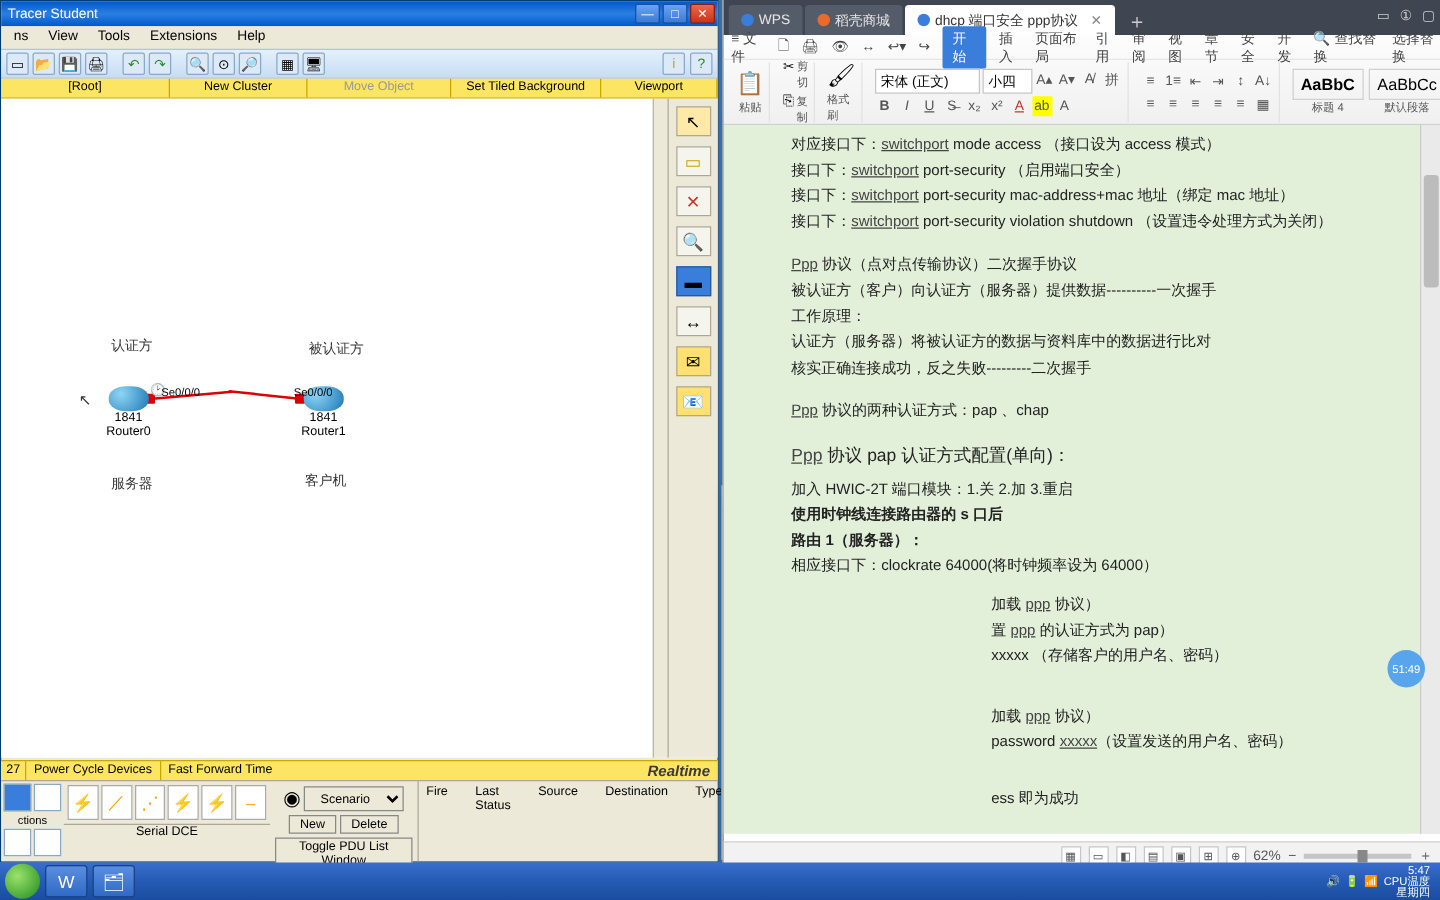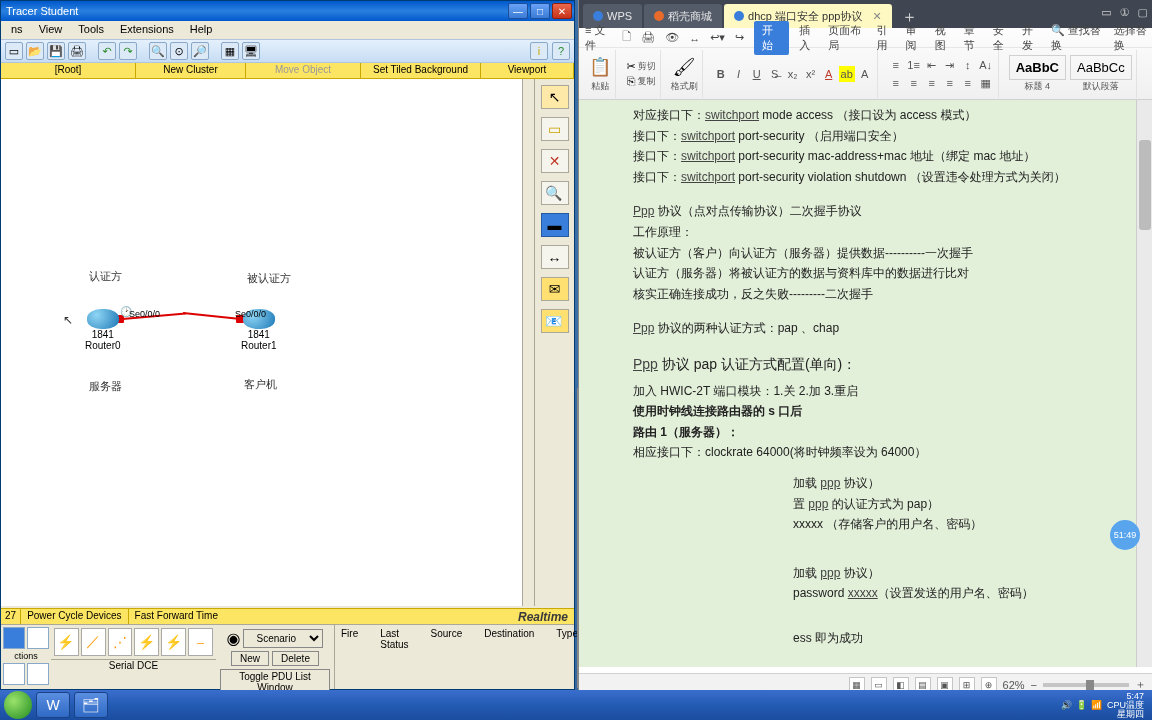--- a/index.html
+++ b/index.html
@@ -52,21 +52,21 @@
 .cli-win { position:absolute; left:577px; top:388px; width:285px; height:300px; background:#ece9d8; border:1px solid #888; box-shadow:3px 3px 8px rgba(0,0,0,.25); }
 .cli-title { background:linear-gradient(#fafafa,#e0e0e0); font-size:11px; padding:3px 6px; border-bottom:1px solid #bbb; position:relative;}
 .cli-wc { position:absolute; right:4px; top:-18px; display:flex; gap:4px;}
 .cli-wc span { width:18px; height:14px; background:#e4e4e4; border:1px solid #888; font-size:9px; display:flex;align-items:center;justify-content:center;}
 .cli-body { margin:4px; background:#fff; border:1px solid #888; height:258px; font-family:Consolas,monospace; font-size:9px; padding:3px; white-space:pre-wrap; color:#222; overflow:hidden;}
 
 
 .wps { position:absolute; left:578px; top:0; width:574px; height:695px; background:#fff; border-left:1px solid #888;}
 .wps-tabbar { height:28px; background:#3f4652; display:flex; align-items:flex-end; padding-left:4px; gap:0;}
 .wps-tab { height:24px; background:#545c6a; color:#e6e6e6; font-size:11px; padding:4px 10px; display:flex; align-items:center; gap:4px; border-radius:3px 3px 0 0; margin-right:2px; position:relative;}
-.wps-tab.active { background:#fef9c3; color:#333;}
+.wps-tab.active { background:#ffffff; color:#333;}
 .tab-dot { width:10px; height:10px; border-radius:50%;}
 .wps-plus { color:#ccc; font-size:16px; padding:0 8px;}
 .wps-iconbar { position:absolute; right:4px; top:6px; display:flex; gap:8px; color:#ccc; font-size:11px;}
 
 .wps-ribbon { height:72px; background:linear-gradient(#fdfdfd,#f0f0f0); border-bottom:1px solid #d0d0d0; position:relative;}
 .wps-menurow { height:20px; display:flex; font-size:11px; align-items:center; padding-left:6px; gap:10px; color:#444; border-bottom:1px solid #e6e6e6;}
 .wps-menurow .hl { background:#3a7edb; color:#fff; padding:2px 8px; border-radius:2px;}
 .wps-toolrow { height:52px; display:flex; align-items:center; padding:2px 6px; gap:6px; font-size:11px;}
 .wps-grp { display:flex; flex-direction:column; align-items:center; gap:2px; padding:0 4px; border-right:1px solid #e2e2e2; height:100%; justify-content:center;}
 .wps-grp .lbl { font-size:9px; color:#555;}
@@ -326,20 +326,28 @@
             <span>⎘</span>
             <span class="lbl">复制</span>
           </div>
       </div>
       <div class="wps-grp">
         <div style="font-size:18px">🖌</div>
         <div class="lbl">格式刷</div>
       </div>
       <div class="wps-grp" style="align-items:flex-start">
         <div class="mini-row">
+          <input class="wps-fontbox" style="width: 84px;" value="宋体 (正文)">
+          <input class="wps-fontbox" style="width: 40px;" value="小四">
+          <span class="mini-btn">A▴</span>
+          <span class="mini-btn">A▾</span>
+          <span class="mini-btn">A̸</span>
+          <span class="mini-btn">拼</span>
+        </div>
+        <div class="mini-row">
           <span class="mini-btn">
               <b>B</b>
             </span>
           <span class="mini-btn">
               <i>I</i>
             </span>
           <span class="mini-btn">
               <u>U</u>
             </span>
           <span class="mini-btn">S̶</span>
@@ -383,22 +391,22 @@
     </div>
   </div>
 
   <div class="wps-doc">
     <div class="p"><span>对应接口下：</span><span class="u">switchport</span><span> mode access （接口设为 access 模式）</span></div>
     <div class="p"><span>接口下：</span><span class="u">switchport</span><span> port-security    （启用端口安全）</span></div>
     <div class="p"><span>接口下：</span><span class="u">switchport</span><span> port-security mac-address+mac 地址（绑定 mac 地址）</span></div>
     <div class="p"><span>接口下：</span><span class="u">switchport</span><span> port-security violation shutdown  （设置违令处理方式为关闭）</span></div>
     <div style="height:14px"></div>
     <div class="p"><span class="u">Ppp</span><span> 协议（点对点传输协议）二次握手协议</span></div>
+    <div class="p">被认证方（客户）向认证方（服务器）提供数据----------一次握手</div>
     <div class="p">工作原理：</div>
-    <div class="p">被认证方（客户）向认证方（服务器）提供数据----------一次握手</div>
     <div class="p">认证方（服务器）将被认证方的数据与资料库中的数据进行比对</div>
     <div class="p">核实正确连接成功，反之失败---------二次握手</div>
     <div style="height:14px"></div>
     <div class="p"><span class="u">Ppp</span><span> 协议的两种认证方式：pap 、chap</span></div>
     <div style="height:14px"></div>
     <div class="p" style="font-size:14px"><span class="u">Ppp</span><span> 协议 pap 认证方式配置(单向)：</span></div>
     <div style="height:4px"></div>
     <div class="p">加入 HWIC-2T 端口模块：1.关   2.加   3.重启</div>
     <div class="p" style="font-weight:bold">使用时钟线连接路由器的 s 口后</div>
     <div class="p" style="font-weight:bold">路由 1（服务器）：</div>

